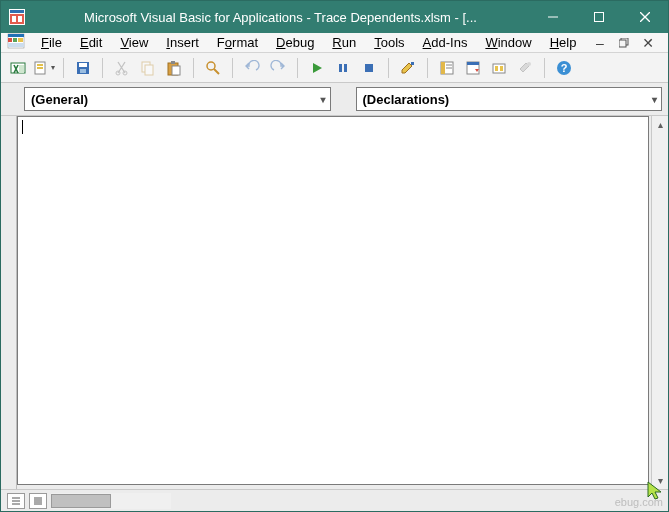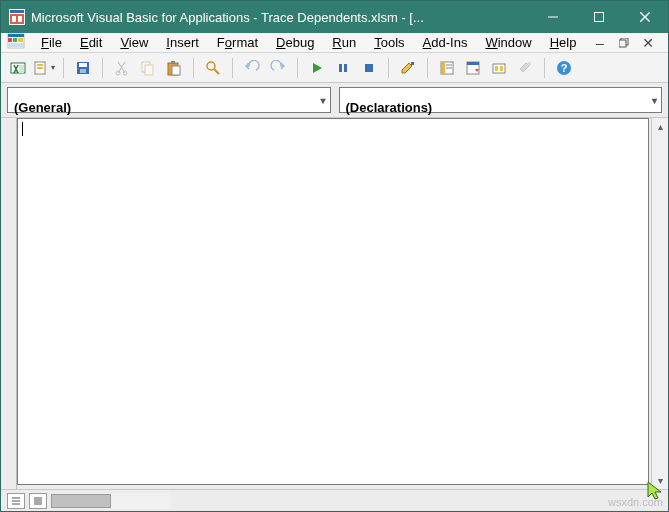--- a/index.html
+++ b/index.html
@@ -18,21 +18,21 @@
   }
   .titlebar {
     background: #327d71;
     color: #fff;
     height: 32px;
     display: flex;
     align-items: center;
     padding-left: 8px;
     font-size: 13px;
   }
-  .titlebar .title-text { flex: 1; white-space: nowrap; overflow: hidden; text-overflow: ellipsis; margin-left: 6px; }
+  .titlebar .title-text { flex: 1; white-space: nowrap; overflow: hidden; text-overflow: ellipsis; margin-left: 6px; text-align: center; }
   .titlebar .app-icon svg { display: block; }
   .win-btn {
     width: 46px; height: 32px;
     display: flex; align-items: center; justify-content: center;
     color: #fff;
   }
   .menubar {
     background: #f6f6f6;
     height: 20px;
     display: flex;
@@ -71,25 +71,26 @@
     padding: 4px 6px;
     background: #ececec;
     border-bottom: 1px solid #c9c9c9;
   }
   .combo {
     flex: 1;
     background: #fff;
     border: 1px solid #7a7a7a;
     height: 24px;
     display: flex;
-    align-items: flex-start;
-    padding: 12px 6px;
+    align-items: center;
+    padding: 0 6px;
     font-weight: bold;
     font-size: 13px;
     position: relative;
+    margin-left: 17px;
   }
   .combo .chev {
     position: absolute; right: 4px; top: 50%; transform: translateY(-50%);
     font-size: 10px; color: #555;
   }
   .code-area {
     flex: 1;
     display: flex;
     min-height: 0;
     background: #ececec;
@@ -388,18 +389,18 @@
         <line x1="1" y1="4" x2="9" y2="4" stroke="#555"></line>
         <line x1="1" y1="6" x2="9" y2="6" stroke="#555"></line>
         <line x1="1" y1="8" x2="9" y2="8" stroke="#555"></line>
       </svg>
   </div>
   <div class="hscroll">
     <div class="thumb"></div>
   </div>
 </div>
 
-<span class="watermark">wsxdn.com</span>
+<span class="watermark">ebug.com</span>
 <span class="cursor-arrow">
   <svg width="18" height="22">
       <polygon points="1,1 1,16 5,12 8,18 11,17 8,11 14,11" fill="#b6e24a" stroke="#2a6b1e" stroke-width="1"></polygon>
     </svg>
 </span>
 
 </body></html>

